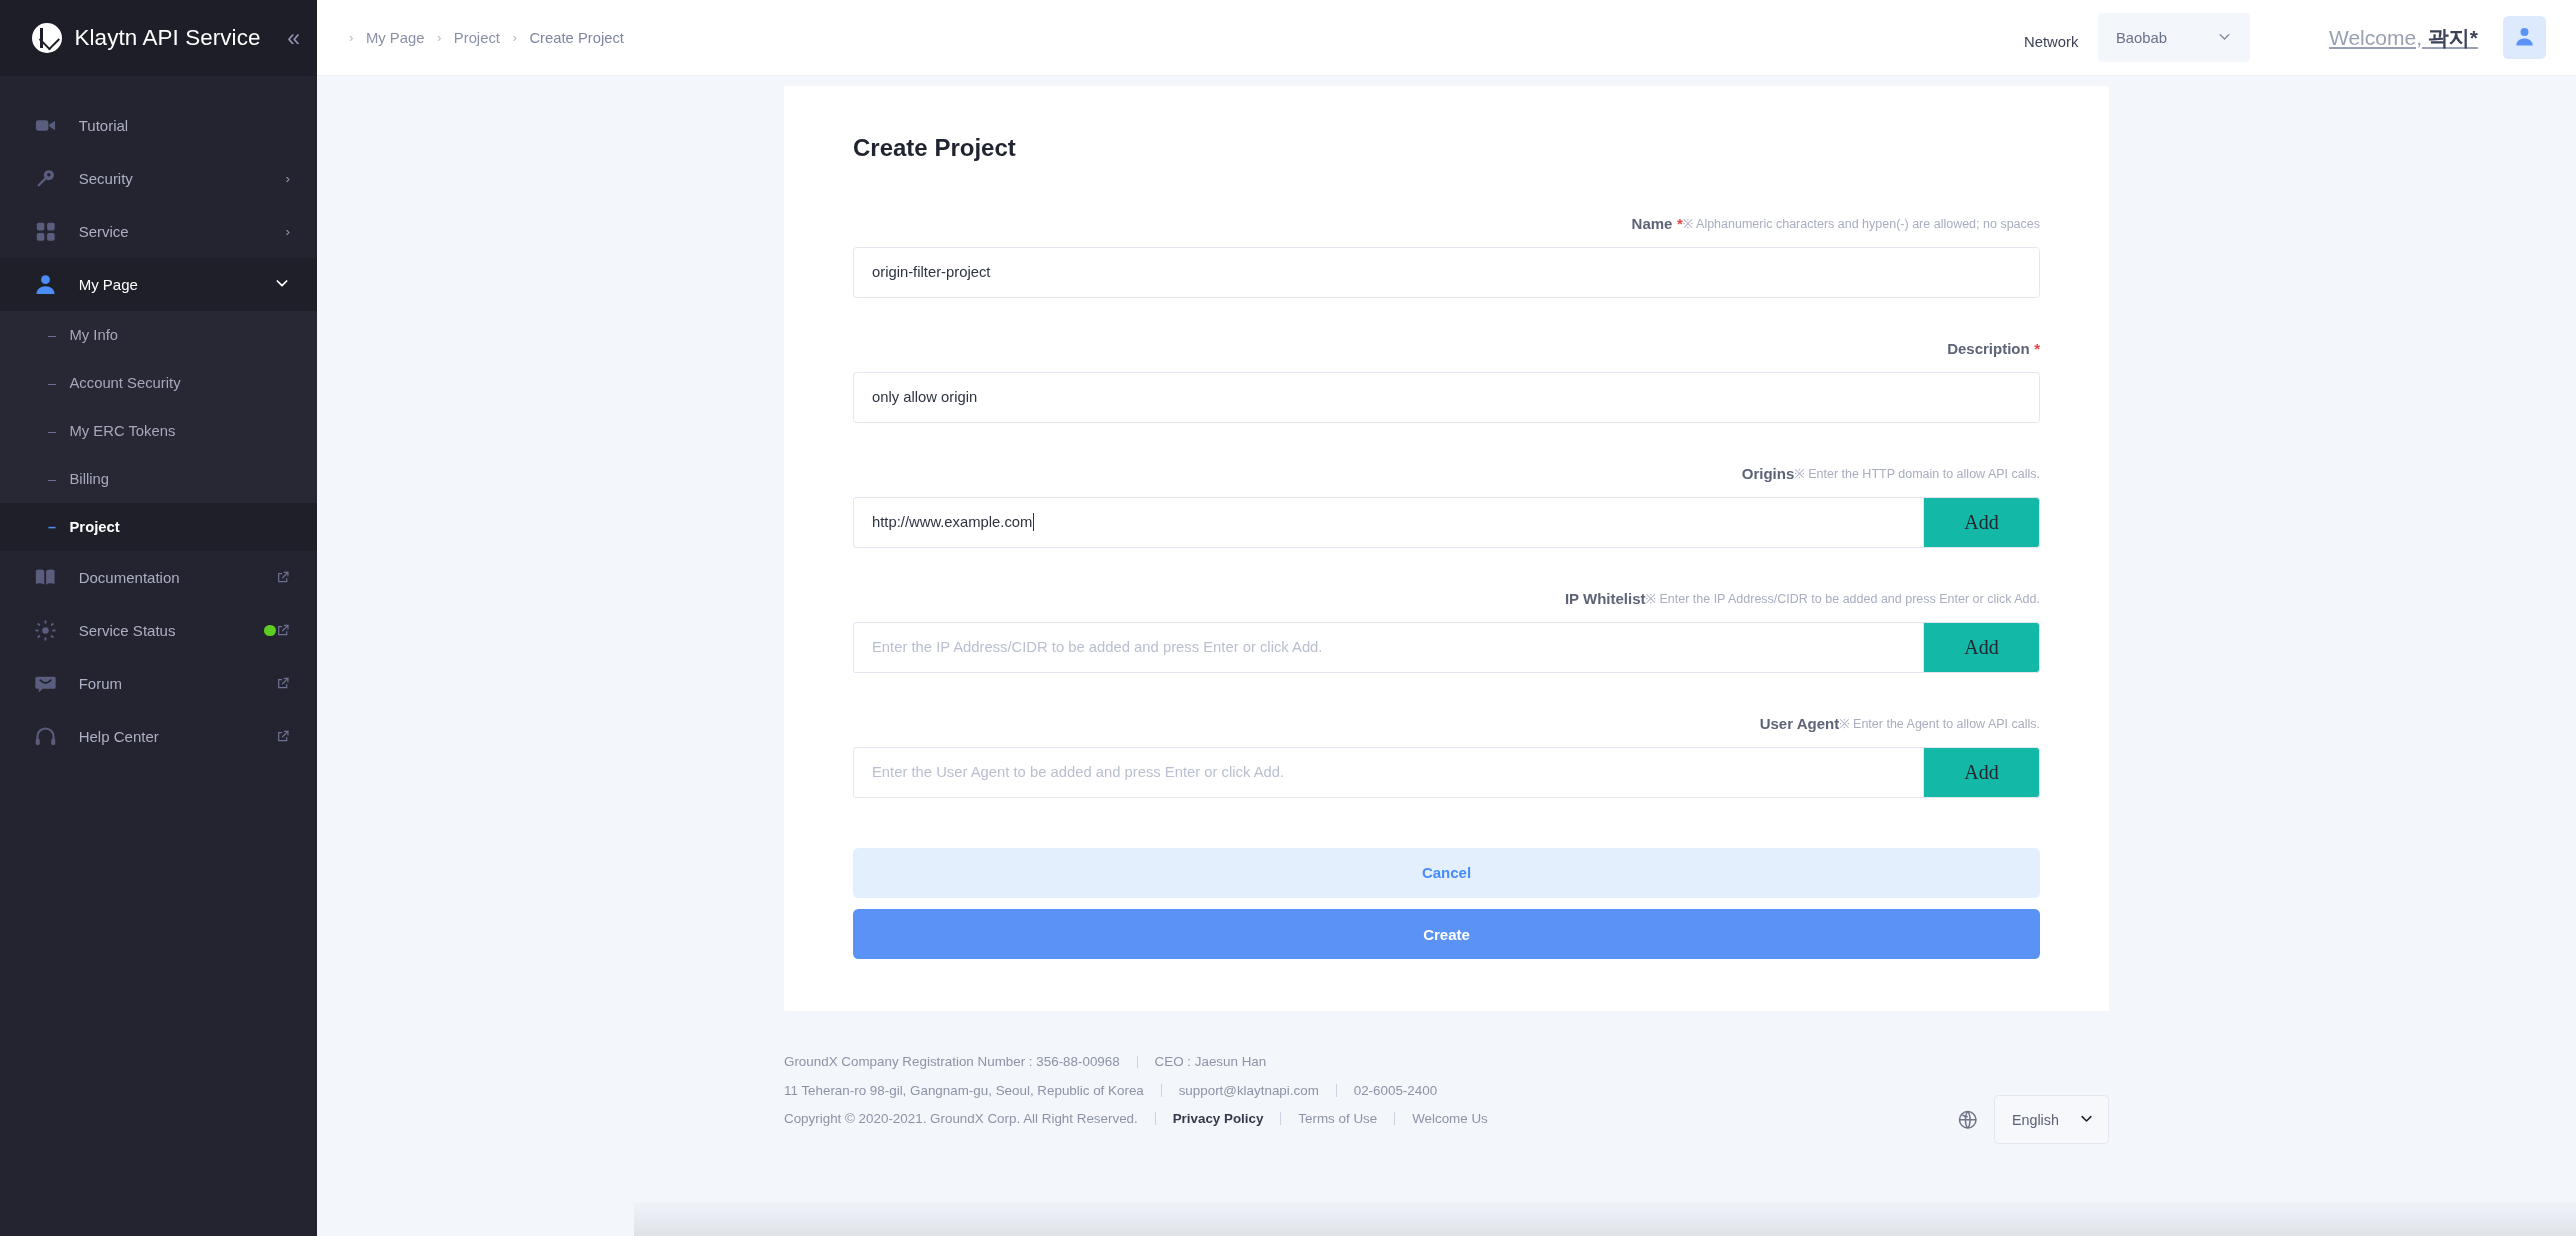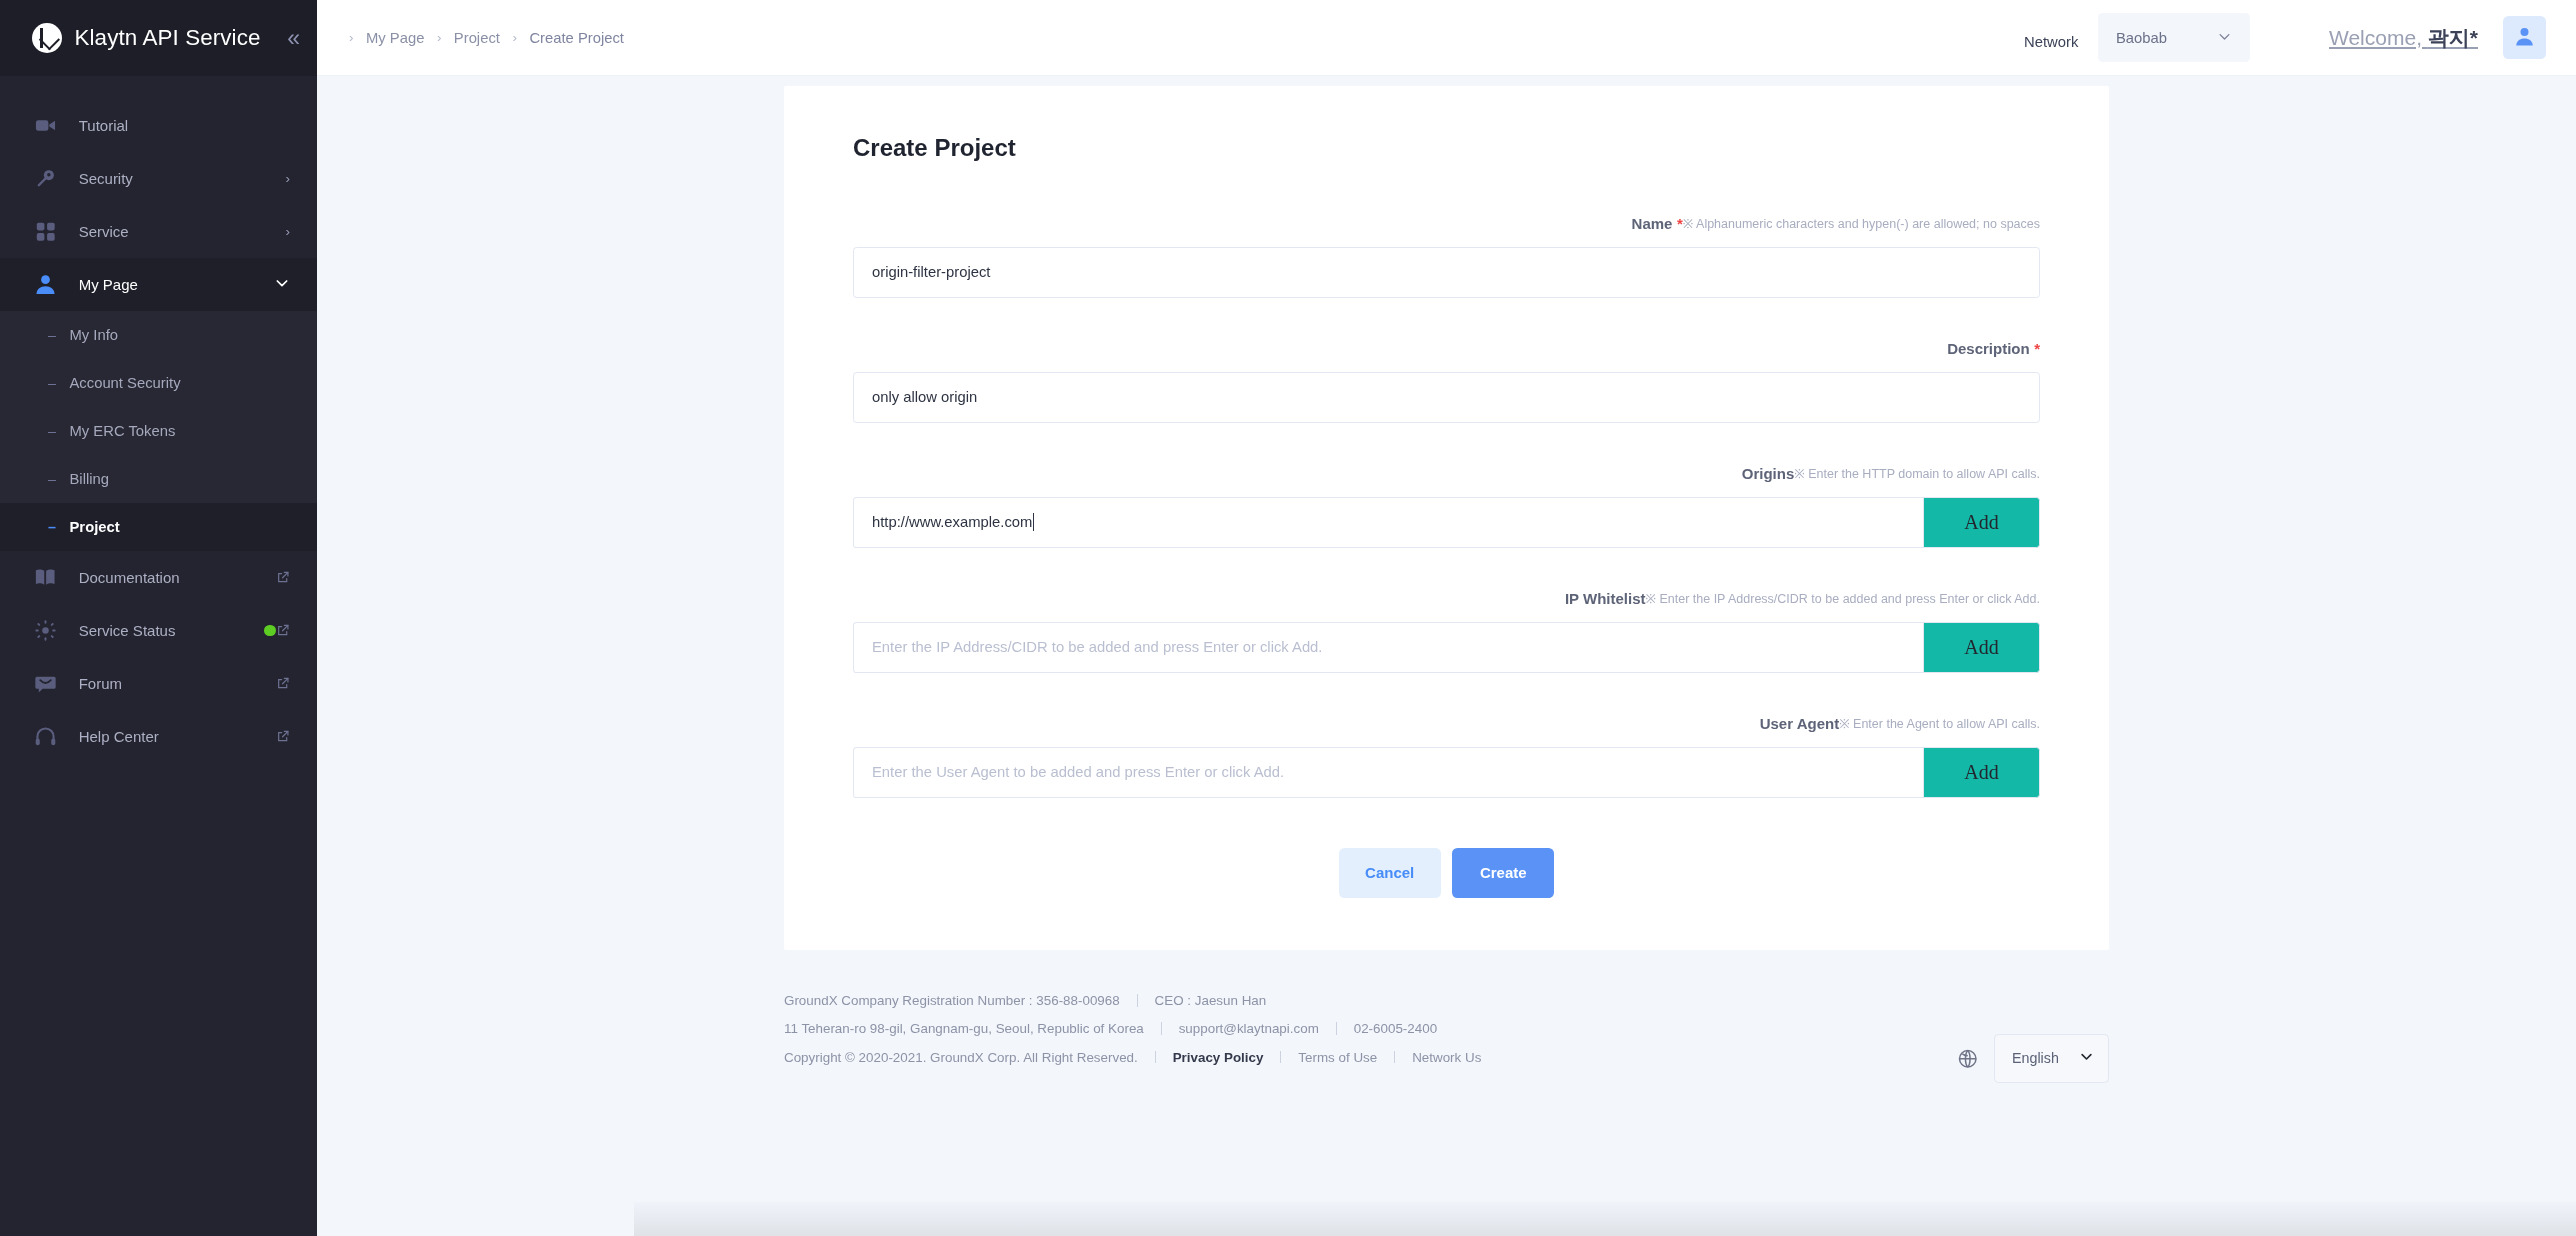--- a/index.html
+++ b/index.html
@@ -196,22 +196,23 @@
     width: 117px; height: 51px; flex: 0 0 117px;
     background: #14b8a6;
     border: 0.9px solid #e2e7f1;
     border-top-right-radius: 3.6px; border-bottom-right-radius: 3.6px;
     display: flex; align-items: center; justify-content: center;
     font-size: 20px; color: #22262f;
     cursor: pointer;
     font-family: Liberation Serif, serif;
   }
   .actions {
-    display: flex; justify-content: center; gap: 11.6px;
+    display: flex; justify-content: flex-start; gap: 11.6px;
     margin-top: 50px;
+    flex-direction: column;
   }
   .btn {
     height: 50px; min-width: 102px;
     border-radius: 5.4px;
     display: flex; align-items: center; justify-content: center;
     font-size: 15px; font-weight: bold;
     cursor: pointer;
     padding: 0 21.5px;
   }
   .btn-cancel { background: #e4effd; color: #478cf7; }
@@ -539,21 +540,21 @@
             <span class="vsep"></span>
             <span>02-6005-2400</span>
           </div>
           <div class="f-row">
             <span>Copyright © 2020-2021. GroundX Corp. All Right Reserved.</span>
             <span class="vsep"></span>
             <span class="strong">Privacy Policy</span>
             <span class="vsep"></span>
             <span class="lnk">Terms of Use</span>
             <span class="vsep"></span>
-            <span class="lnk">Network Us</span>
+            <span class="lnk">Welcome Us</span>
           </div>
         </div>
         <div class="f-right">
           <span class="globe">
             <svg width="21.5" height="21.5" viewBox="0 0 24 24" fill="none" stroke="currentColor" stroke-width="1.7">
               <circle cx="12" cy="12" r="9.2"></circle>
               <path d="M3 12 H21"></path>
               <path d="M12 2.8 C8.6 6 8.6 18 12 21.2"></path>
               <path d="M12 2.8 C15.4 6 15.4 18 12 21.2"></path>
               <path d="M6 6.5 Q9 9 12 8.5" fill="currentColor"></path>

